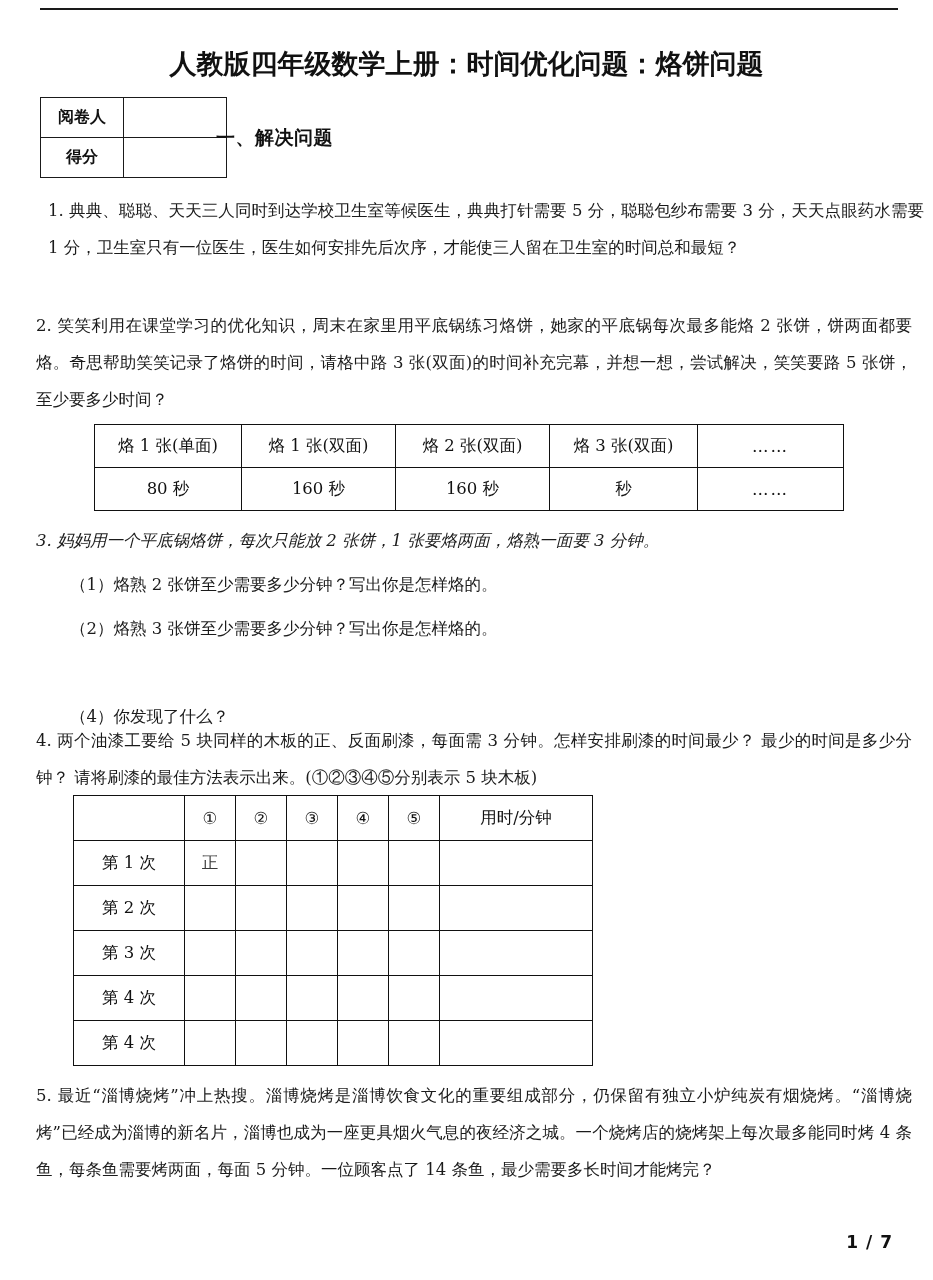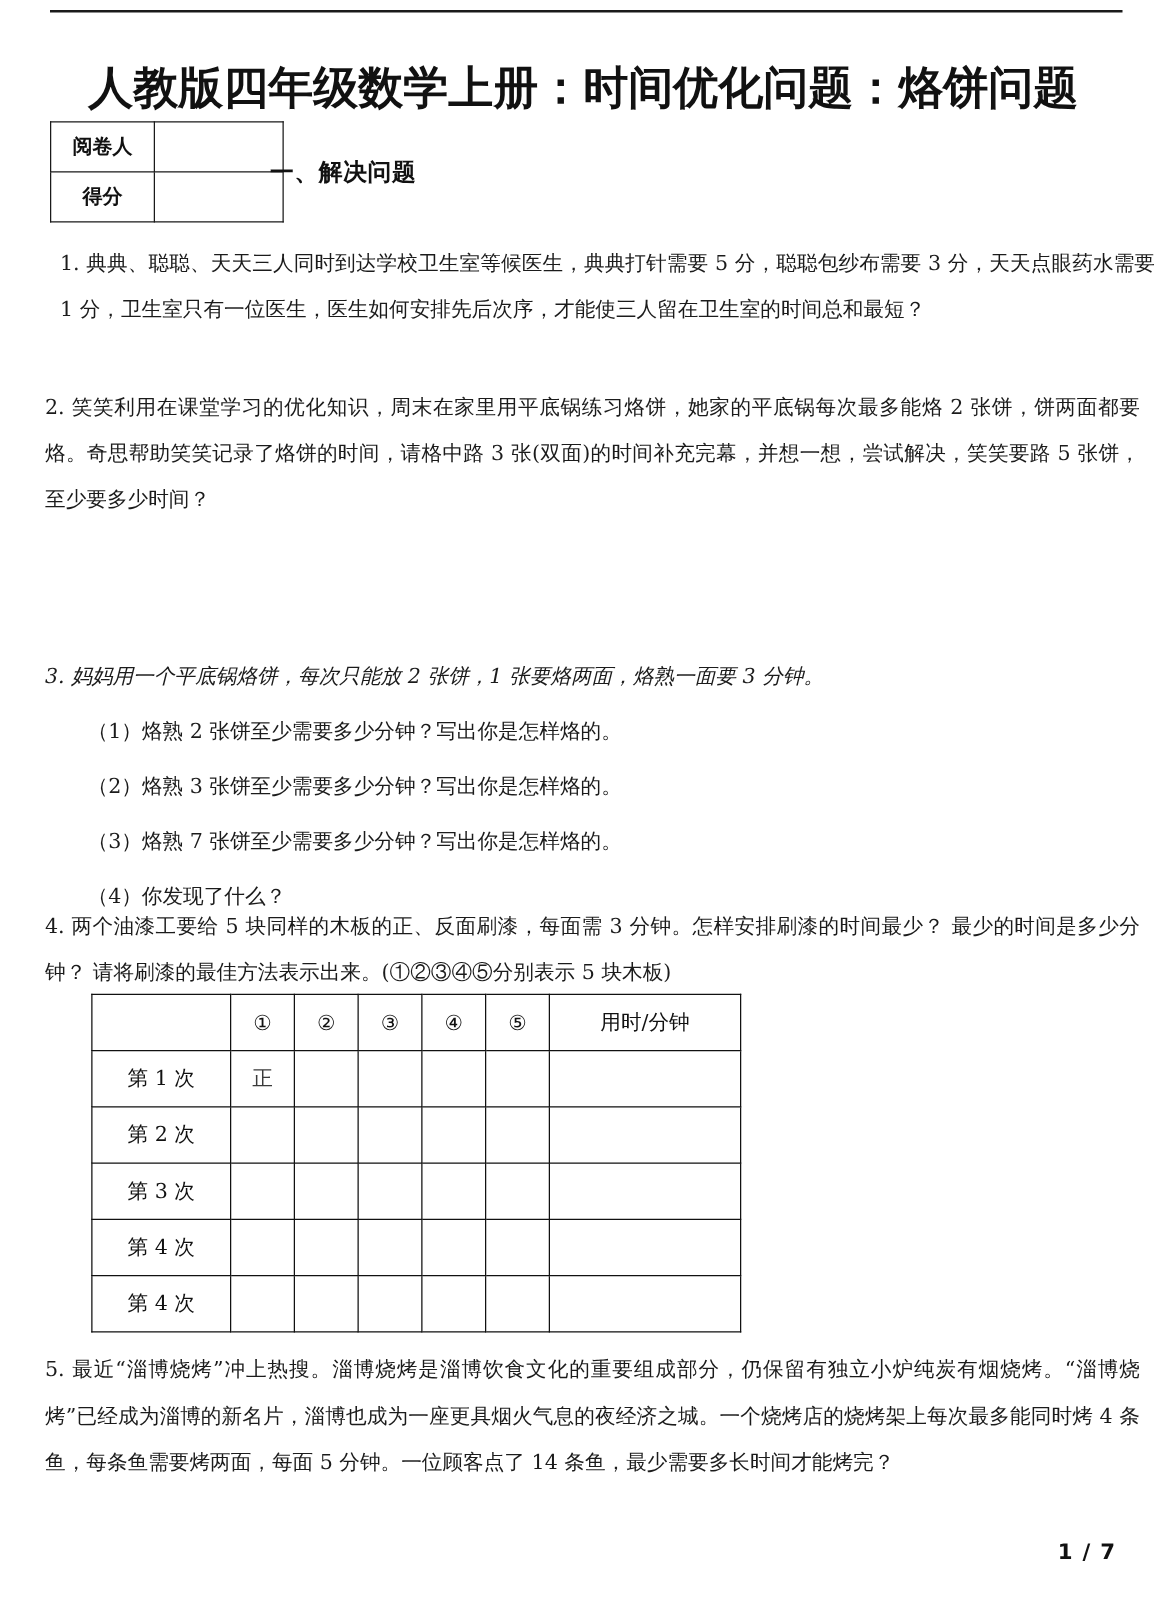--- a/index.html
+++ b/index.html
@@ -33,21 +33,21 @@
     border-top: 2px solid #1a1a1a;
   }
 
   
   .doc-title {
     position: absolute;
     left: 0;
     top: 48px;
     width: 933px;
     text-align: center;
-    font-size: 36px;
+    font-size: 27px;
     font-weight: bold;
     letter-spacing: 0px;
     line-height: 1.2;
     font-family: Liberation Sans, sans-serif;
   }
 
   
   .score-box {
     position: absolute;
     left: 40px;
@@ -171,25 +171,42 @@
     </tr>
   </tbody>
     </table>
 
   <div class="section-heading">一、解决问题</div>
 
   <div class="qbody" style="top:192px;margin-left:12px;">1. 典典、聪聪、天天三人同时到达学校卫生室等候医生，典典打针需要 5 分，聪聪包纱布需要 3 分，天天点眼药水需要 1 分，卫生室只有一位医生，医生如何安排先后次序，才能使三人留在卫生室的时间总和最短？</div>
 
   <div class="qbody" style="top:307px;">2. 笑笑利用在课堂学习的优化知识，周末在家里用平底锅练习烙饼，她家的平底锅每次最多能烙 2 张饼，饼两面都要烙。奇思帮助笑笑记录了烙饼的时间，请格中路 3 张(双面)的时间补充完幕，并想一想，尝试解决，笑笑要路 5 张饼，至少要多少时间？</div>
 
+  <table class="tbl2">
+    <tbody>
+        <tr>
+      <td class="c1">烙 1 张(单面)</td>
+      <td class="c2">烙 1 张(双面)</td>
+      <td class="c3">烙 2 张(双面)</td>
+      <td class="c4">烙 3 张(双面)</td>
+      <td class="c5 dots">……</td>
+    </tr>
+    <tr>
+      <td class="c1">80 秒</td>
+      <td class="c2">160 秒</td>
+      <td class="c3">160 秒</td>
+      <td class="c4">秒</td>
+      <td class="c5 dots">……</td>
+    </tr>
+  </tbody>
+    </table>
 
   <div class="qbody" style="top:522px;font-style:italic;">3. 妈妈用一个平底锅烙饼，每次只能放 2 张饼，1 张要烙两面，烙熟一面要 3 分钟。</div>
   <div class="qbody indent1" style="top:566px;">（1）烙熟 2 张饼至少需要多少分钟？写出你是怎样烙的。</div>
   <div class="qbody indent1" style="top:610px;">（2）烙熟 3 张饼至少需要多少分钟？写出你是怎样烙的。</div>
-  <div class="qbody indent1" style="top:654px;">（3）烙熟 7 张饼至少需要多少分钟？写出你是怎样烙的。</div>
   <div class="qbody indent1" style="top:698px;">（4）你发现了什么？</div>
 
   <div class="qbody" style="top:722px;">4. 两个油漆工要给 5 块同样的木板的正、反面刷漆，每面需 3 分钟。怎样安排刷漆的时间最少？ 最少的时间是多少分钟？ 请将刷漆的最佳方法表示出来。(①②③④⑤分别表示 5 块木板)</div>
 
   <table class="tbl4">
     <tbody>
         <tr>
       <td class="rowhead"></td>
       <td class="numcol">①</td>
       <td class="numcol">②</td>

